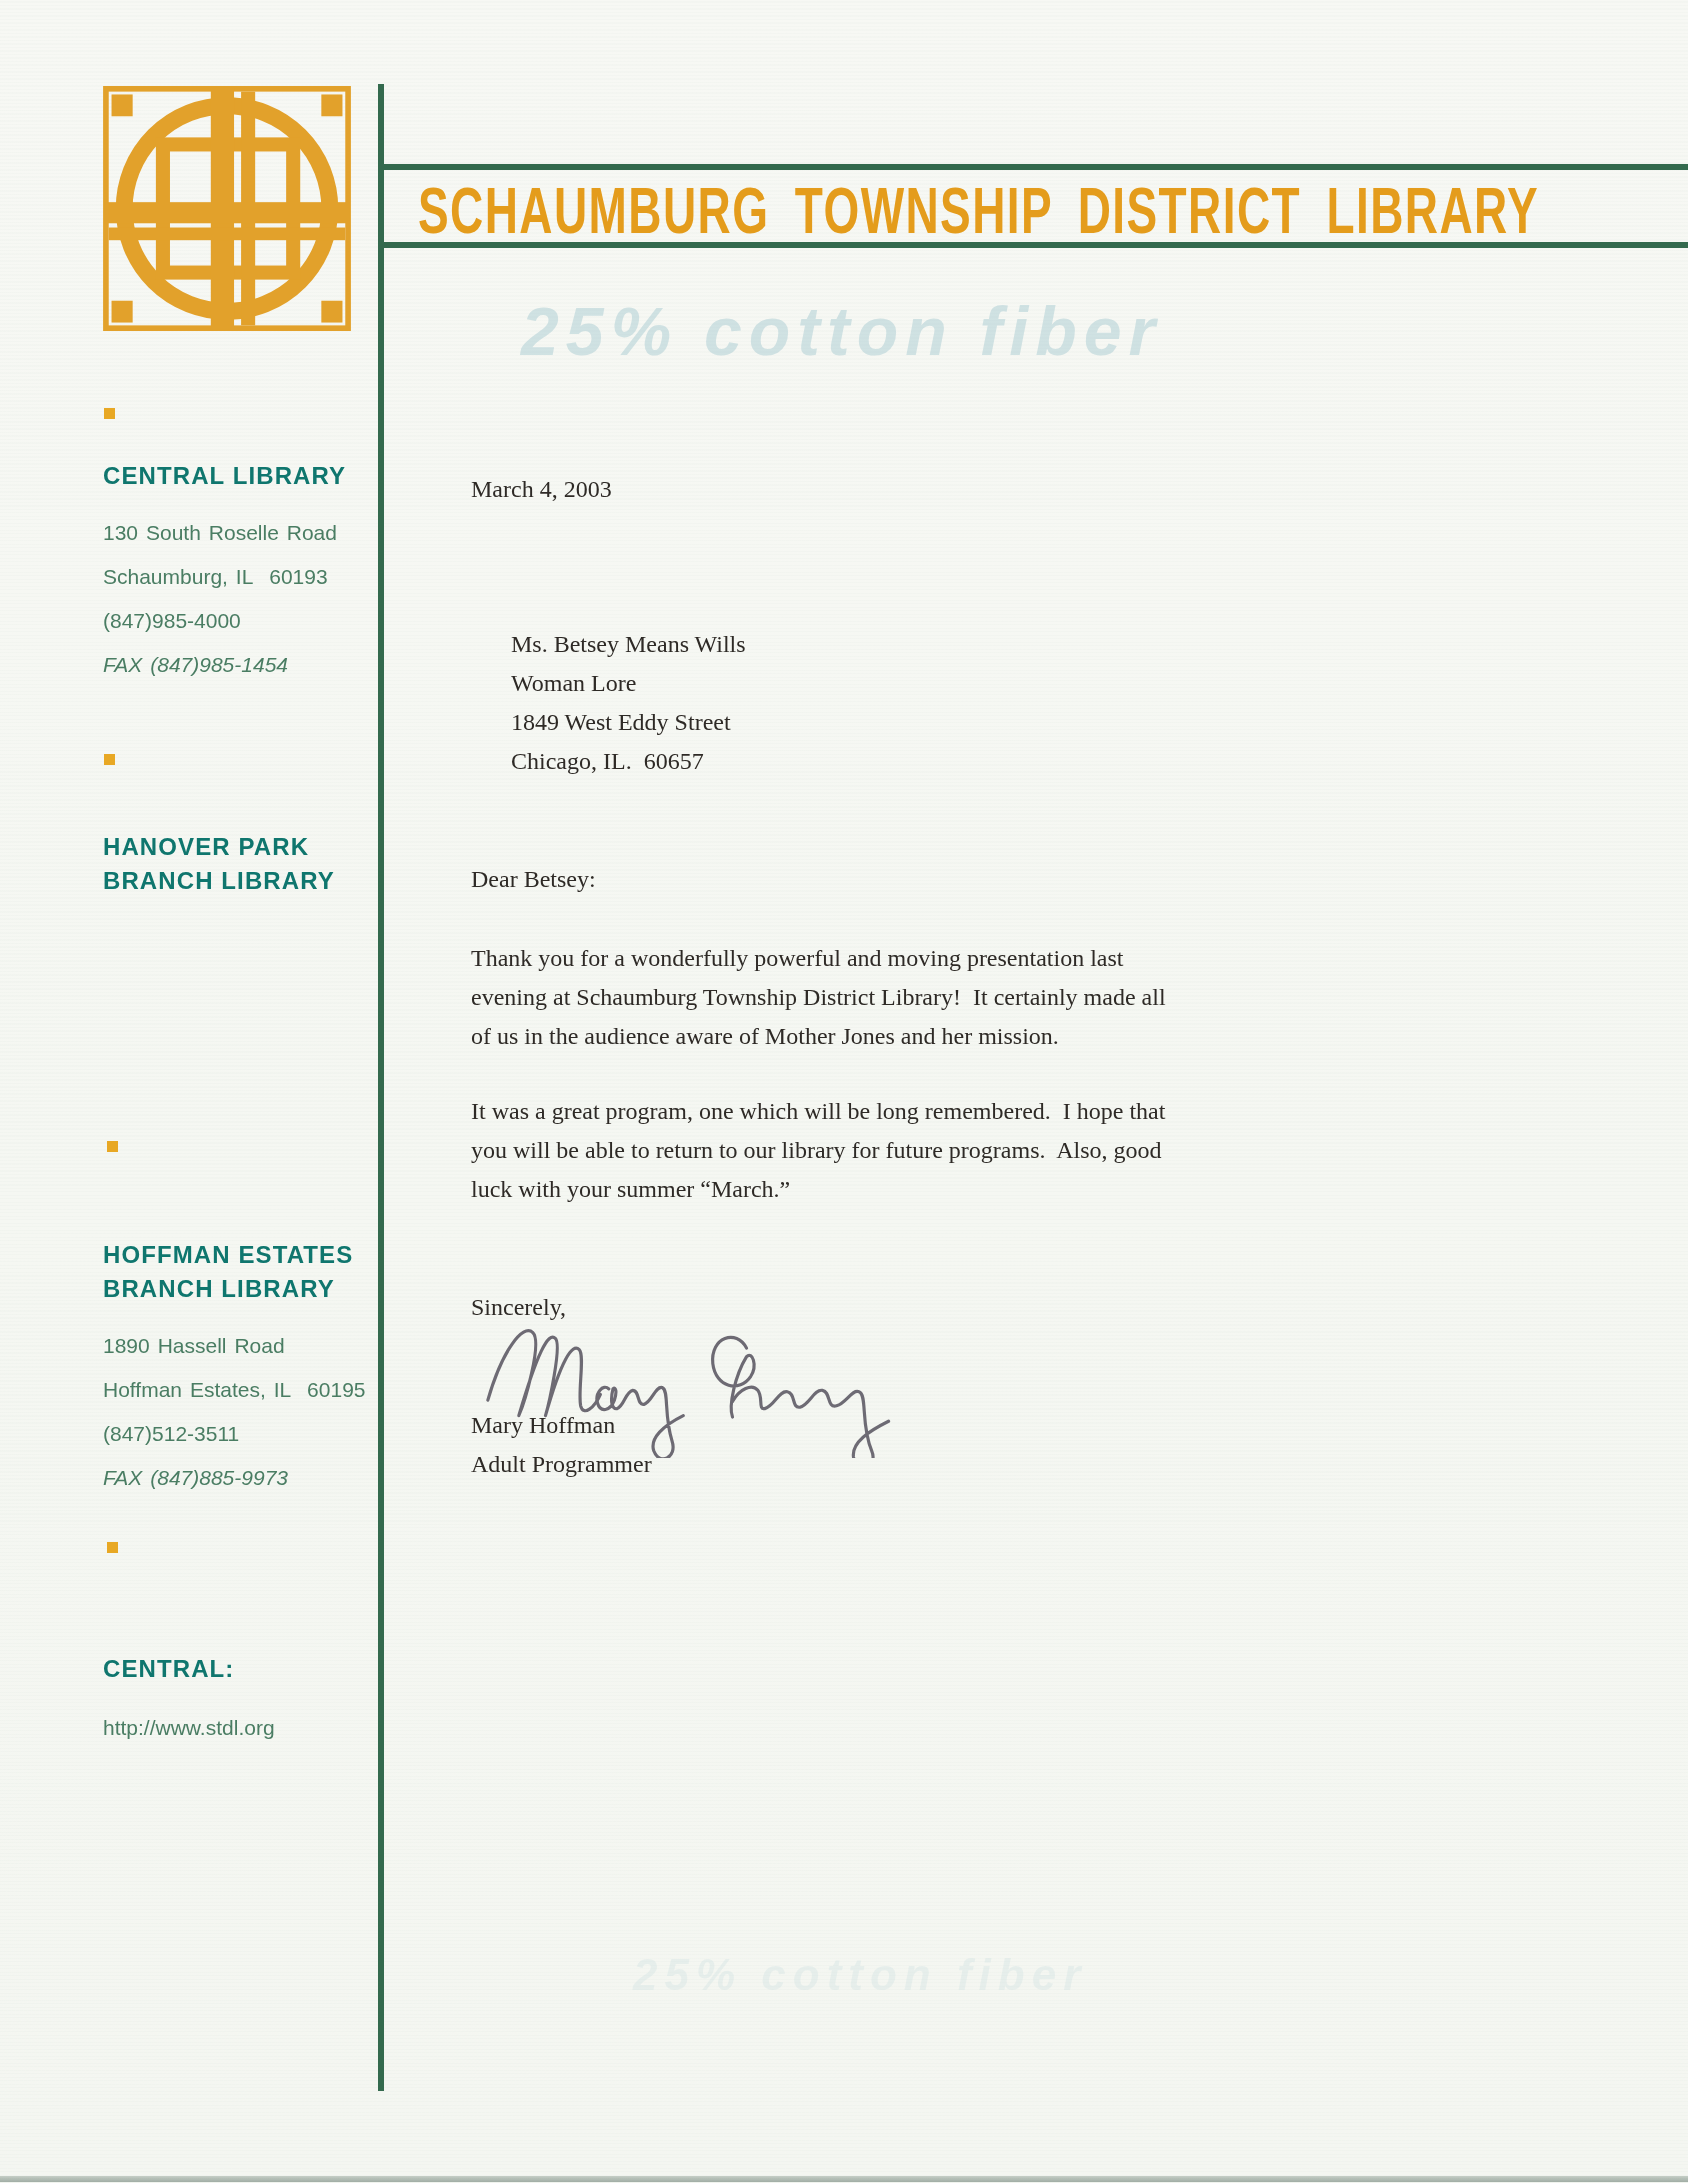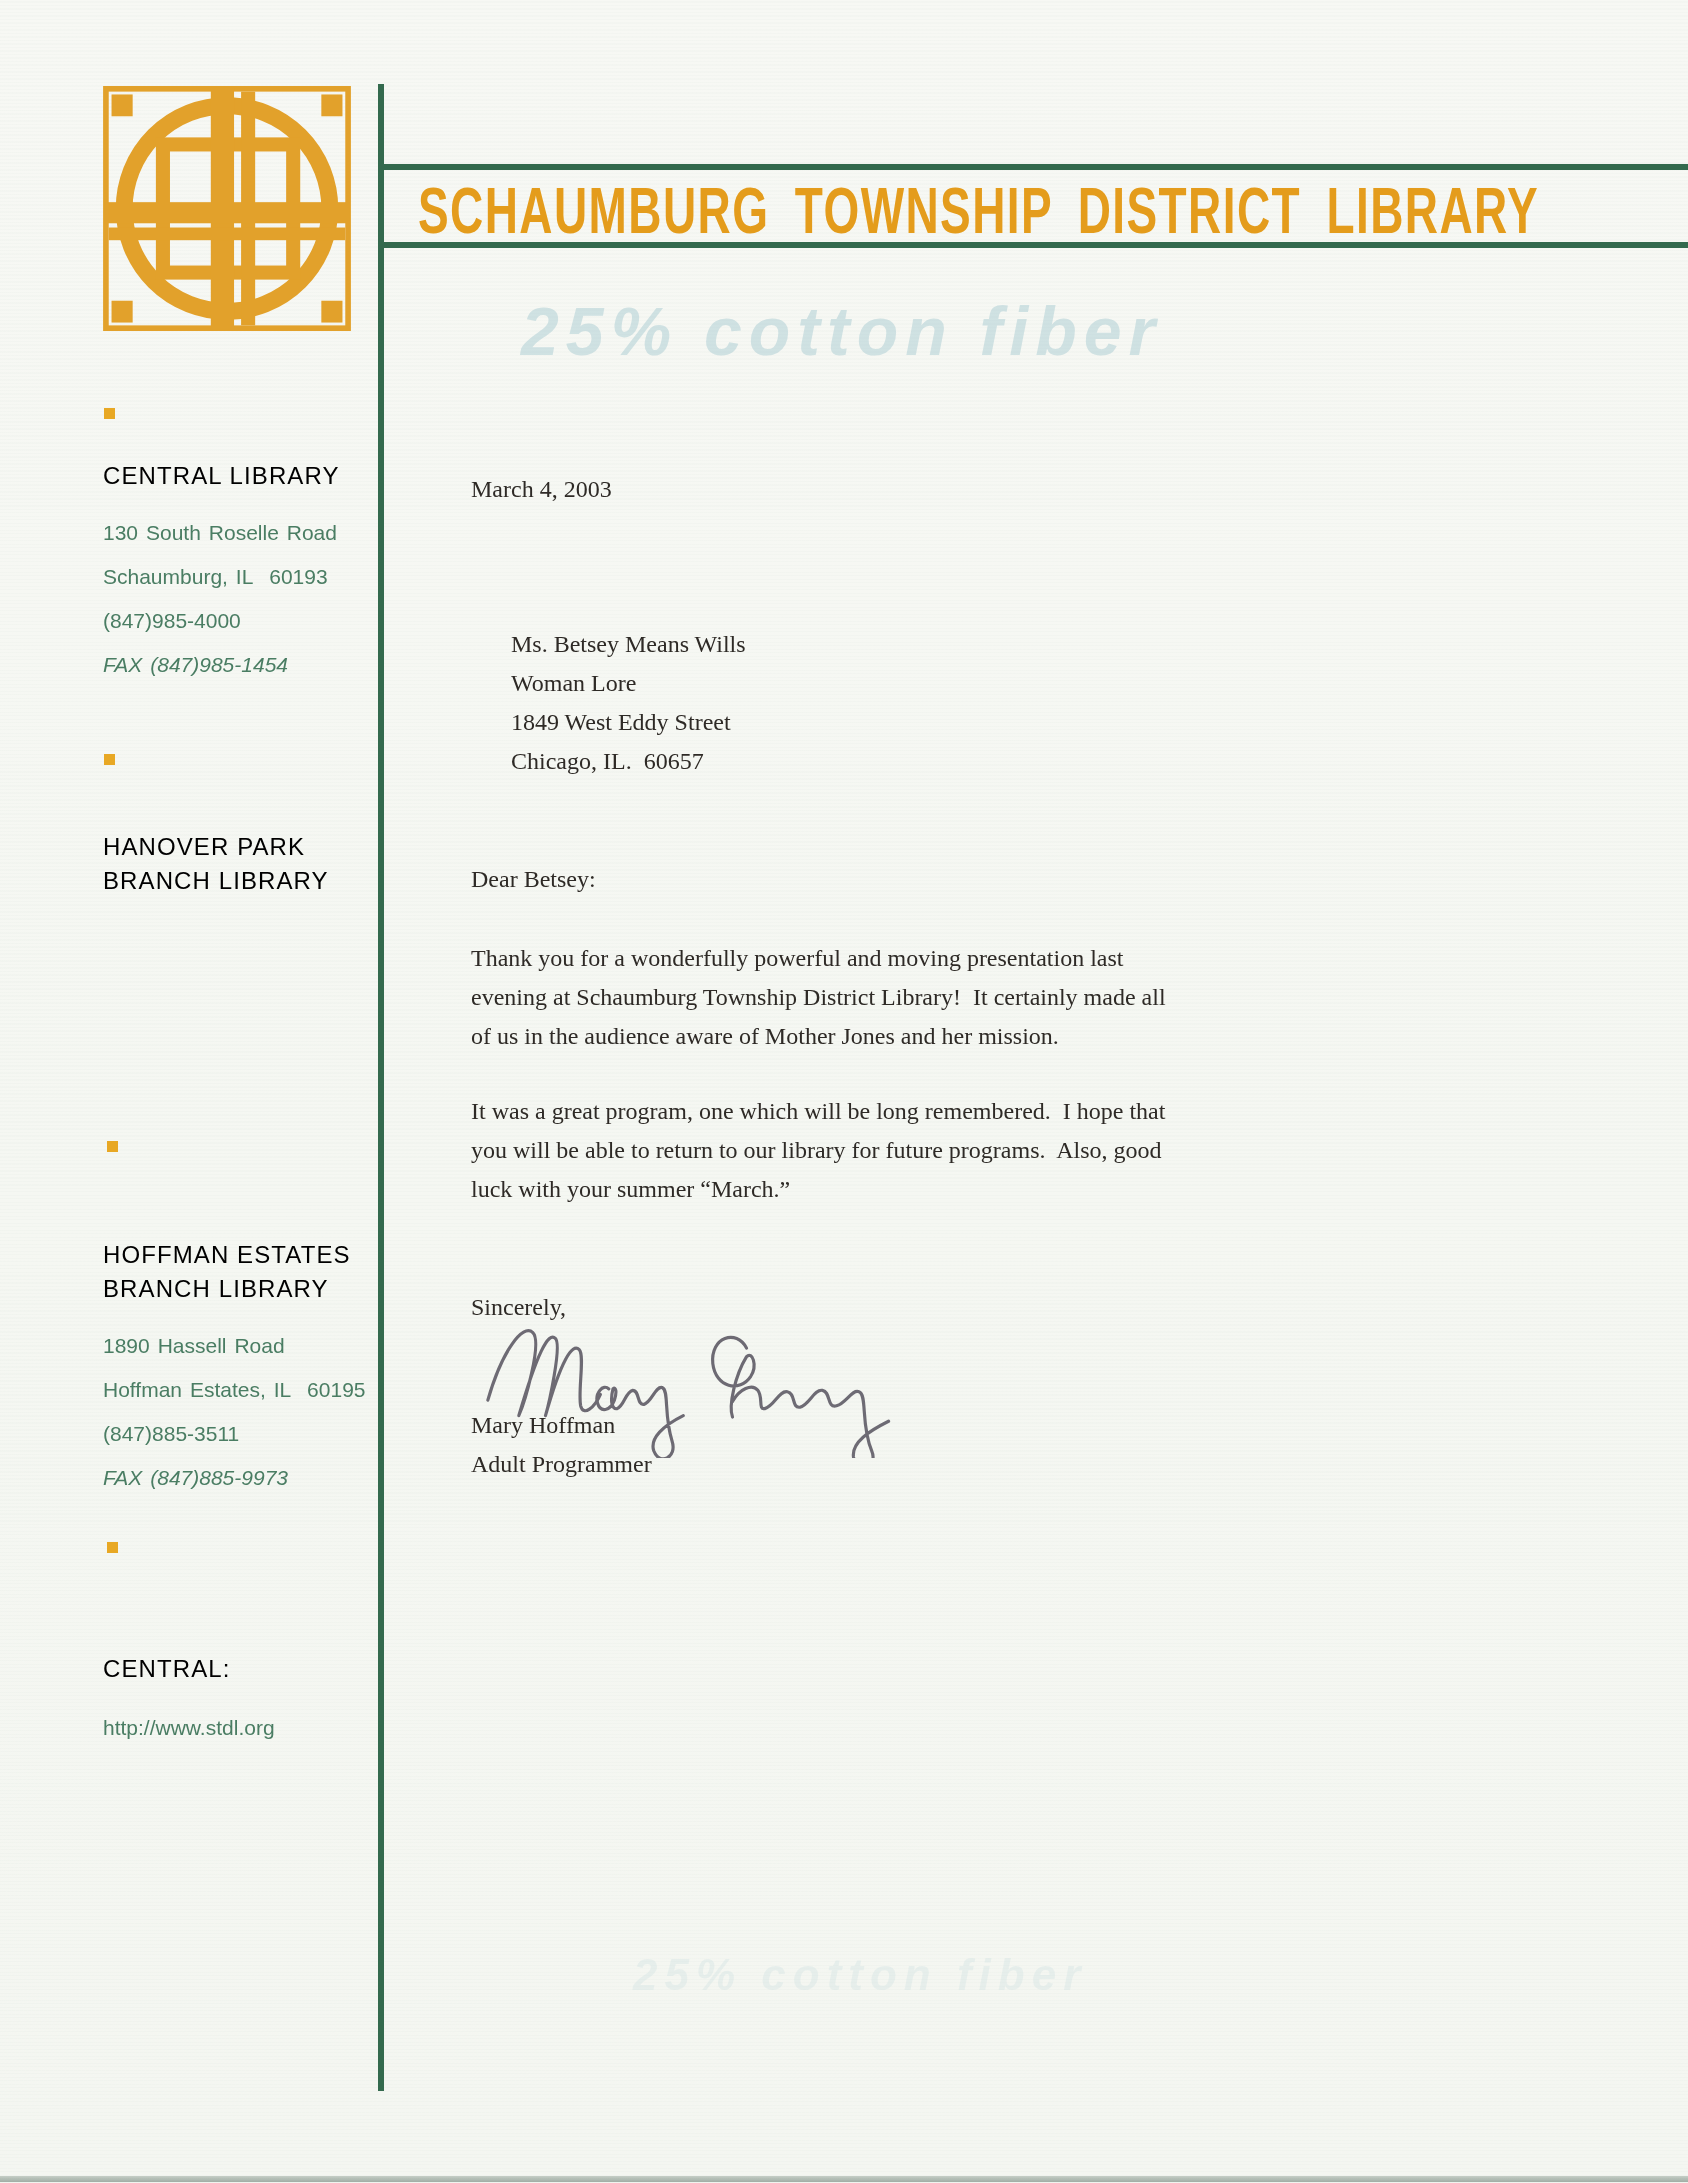--- a/index.html
+++ b/index.html
@@ -30,21 +30,21 @@
     display:inline-block;
     font-size:46px;font-weight:700;color:#e49c1c;
     letter-spacing:1.4px;word-spacing:11.3px;
     transform:scaleY(1.4);transform-origin:left center;
   }
   
   .logo{position:absolute;left:103px;top:86px;width:248px;height:245px;}
   
   .side-section{position:absolute;left:103px;width:281px;}
   .side-heading{
-    font-size:24px;font-weight:400;color:#000000;
+    font-size:24px;font-weight:700;color:#0f766e;
     letter-spacing:1.1px;line-height:34px;white-space:pre-line;
   }
   .side-lines{margin-top:18.3px;}
   .side-line{
     font-size:21px;color:#4a7d63;line-height:44px;
     white-space:nowrap;word-spacing:2.1px;
   }
   .side-line.italic{font-style:italic;}
   .sq{position:absolute;width:11.3px;height:11.3px;background:#e8a824;}
   
@@ -126,21 +126,21 @@
   <div class="side-heading">HANOVER PARK
 BRANCH LIBRARY</div>
 </div>
 
 <div class="side-section" style="top:1238px;">
   <div class="side-heading">HOFFMAN ESTATES
 BRANCH LIBRARY</div>
   <div class="side-lines" style="margin-top:18.3px;">
     <div class="side-line">1890 Hassell Road</div>
     <div class="side-line">Hoffman Estates, IL&nbsp;&nbsp;60195</div>
-    <div class="side-line">(847)885-3511</div>
+    <div class="side-line">(847)512-3511</div>
     <div class="side-line italic">FAX (847)885-9973</div>
   </div>
 </div>
 
 <div class="side-section" style="top:1652px;">
   <div class="side-heading">CENTRAL:</div>
   <div class="side-lines" style="margin-top:19.7px;">
     <div class="side-line">http://www.stdl.org</div>
   </div>
 </div>

